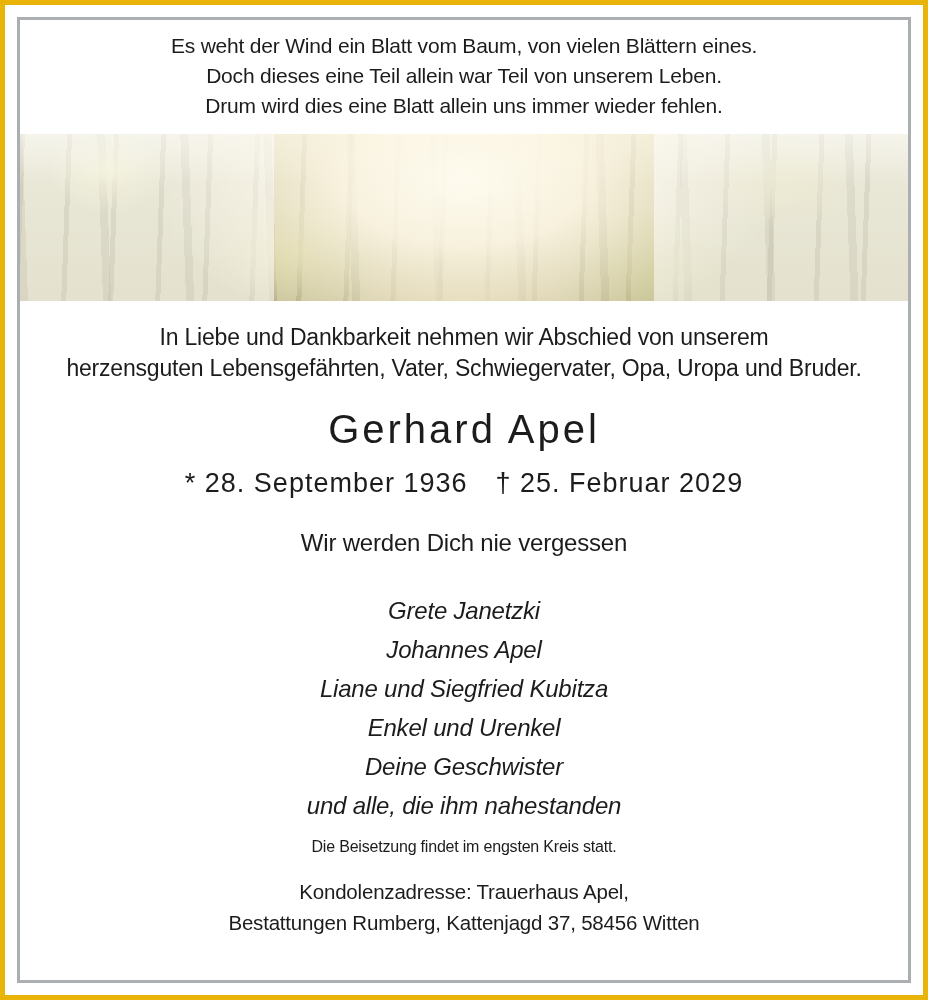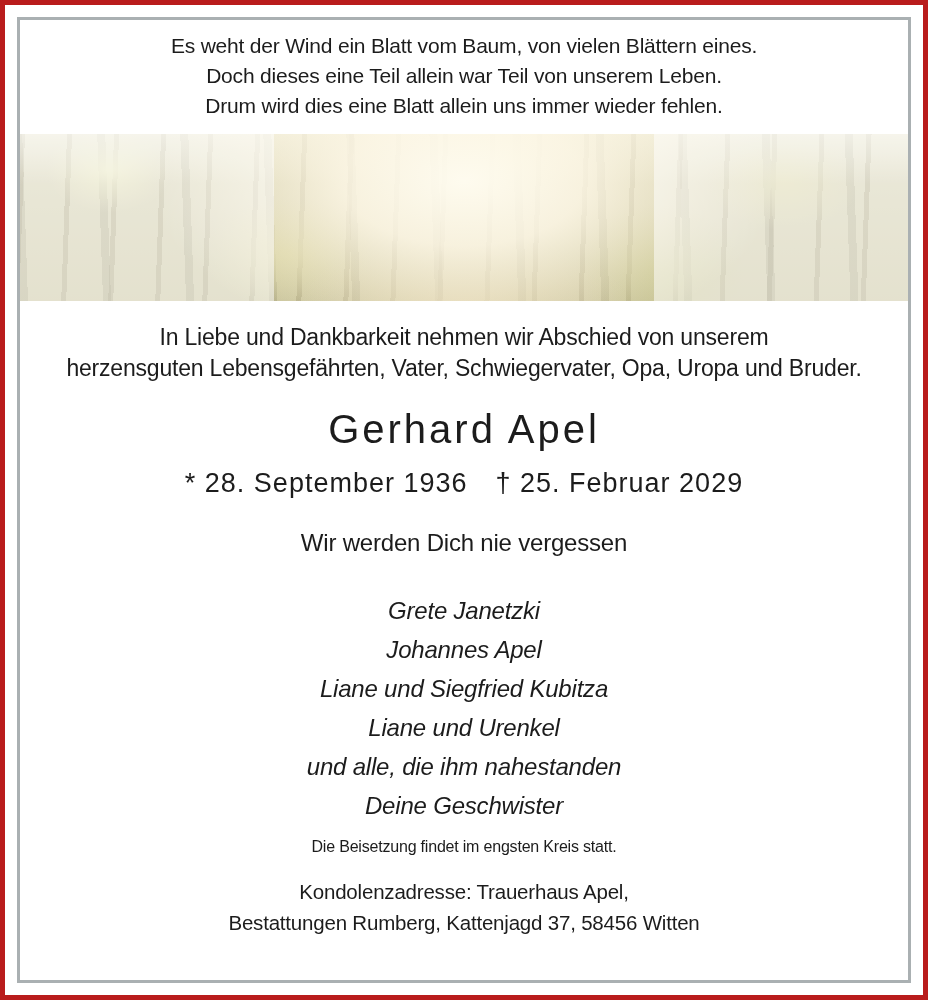--- a/index.html
+++ b/index.html
@@ -2,21 +2,21 @@
 <html><head>
 <meta charset="utf-8">
 <style>
   html, body { margin: 0; padding: 0; background: #ffffff; }
   * { box-sizing: border-box; }
 
   .page {
     width: 928px;
     height: 1000px;
     background: #ffffff;
-    border: 5px solid #b91c1c;
+    border: 5px solid #eab308;
     padding: 12px;
     font-family: "Liberation Sans", sans-serif;
     color: #1c1c1c;
   }
 
   .inner {
     width: 100%;
     height: 100%;
     border: 3px solid #aab0b2;
     text-align: center;
@@ -148,23 +148,23 @@
     <div class="dates">
       <span class="birth">* 28. September 1936</span><span class="death">† 25. Februar 2029</span>
     </div>
 
     <div class="farewell">Wir werden Dich nie vergessen</div>
 
     <div class="mourners">
       <div>Grete Janetzki</div>
       <div>Johannes Apel</div>
       <div>Liane und Siegfried Kubitza</div>
-      <div>Liane und Urenkel</div>
+      <div>Enkel und Urenkel</div>
+      <div>Deine Geschwister</div>
       <div>und alle, die ihm nahestanden</div>
-      <div>Deine Geschwister</div>
     </div>
 
     <div class="funeral-note">Die Beisetzung findet im engsten Kreis statt.</div>
 
     <div class="condolence">
       <div>Kondolenzadresse: Trauerhaus Apel,</div>
       <div>Bestattungen Rumberg, Kattenjagd 37, 58456 Witten</div>
     </div>
 
   </div>

